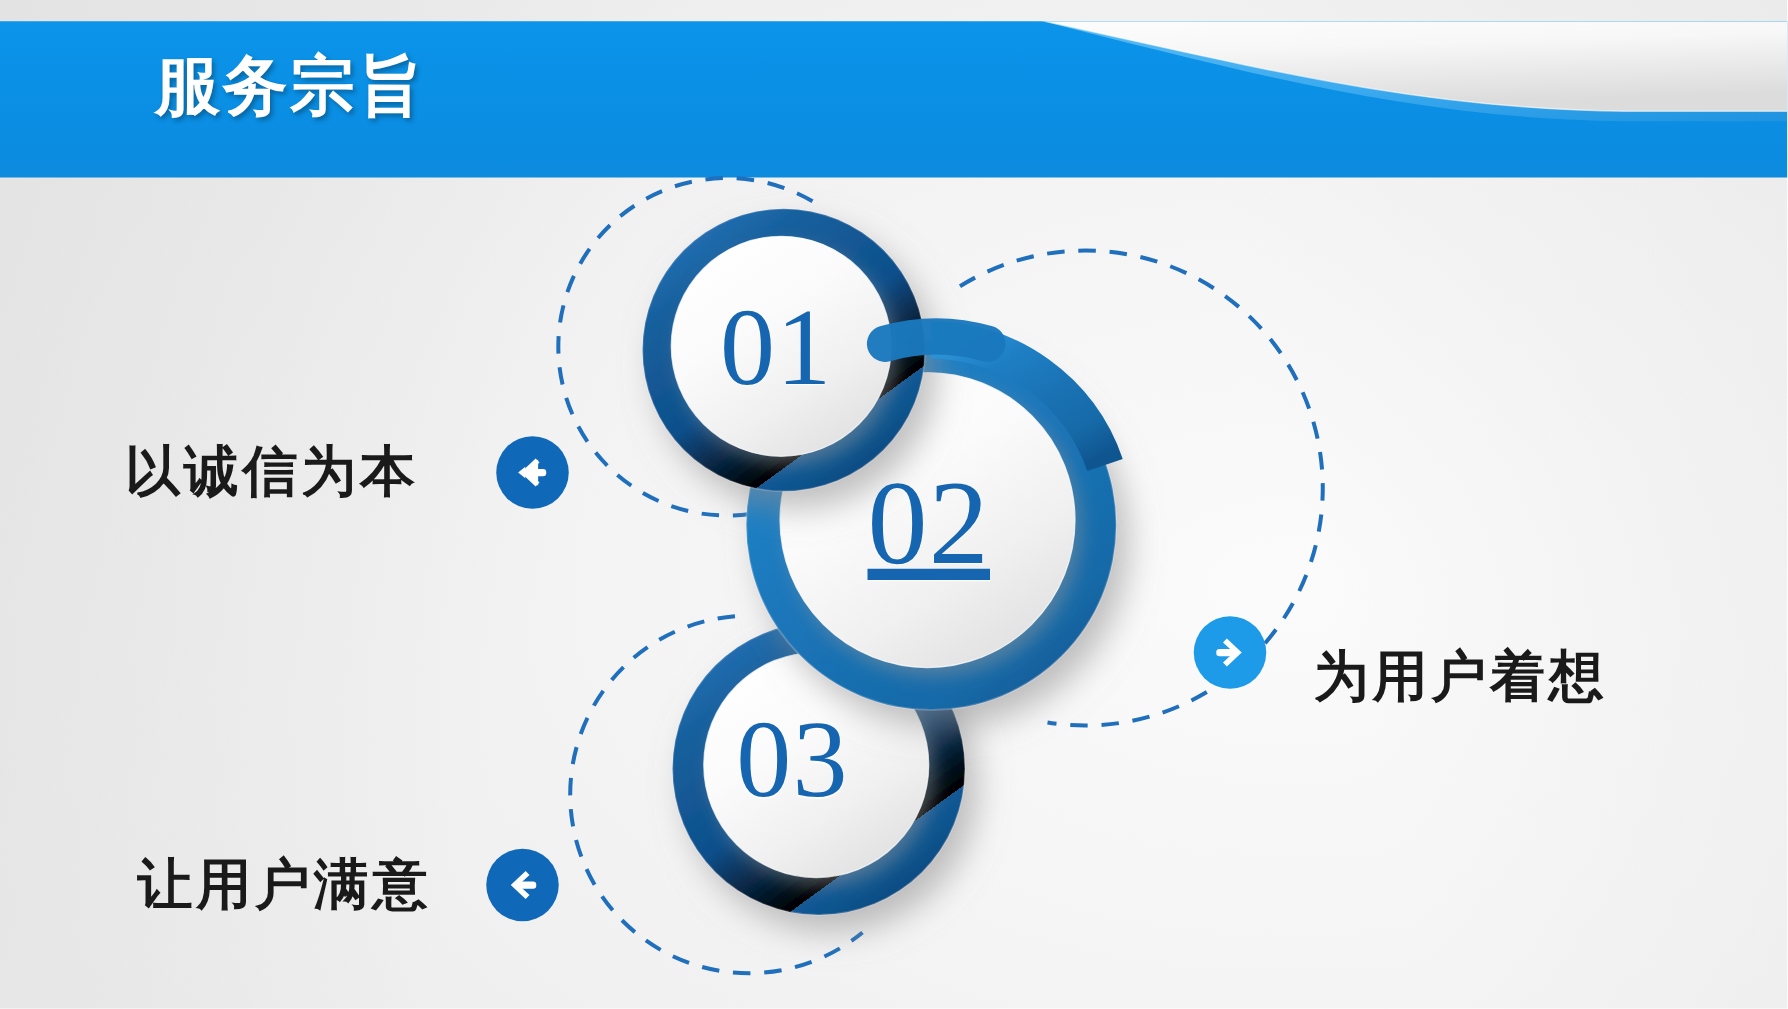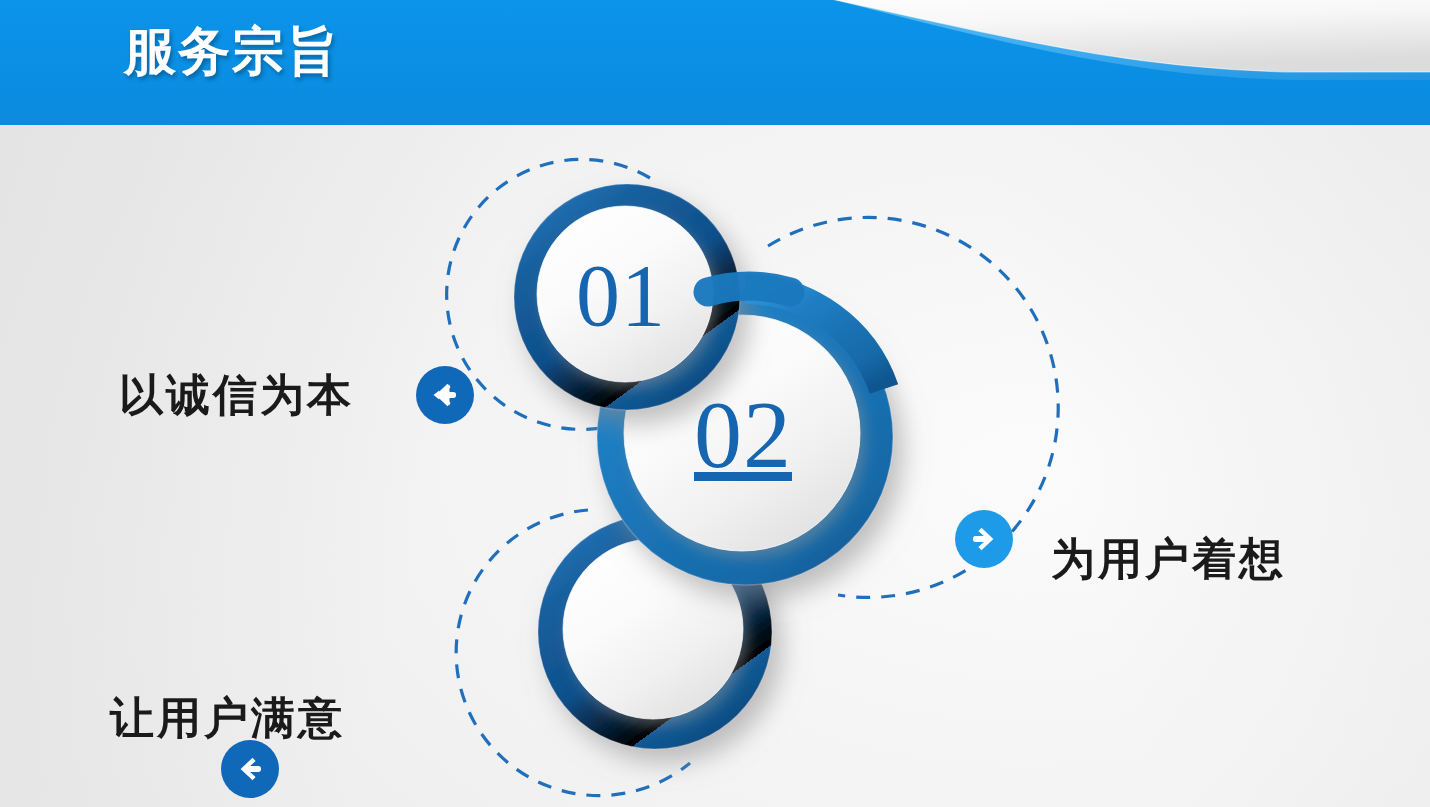--- a/index.html
+++ b/index.html
@@ -23,21 +23,21 @@
     background:
       linear-gradient(105deg, rgba(221,221,221,0.55) 0%, rgba(255,255,255,0) 34%),
       linear-gradient(255deg, rgba(228,228,228,0.40) 0%, rgba(255,255,255,0) 30%);
     pointer-events: none;
   }
 
   
   .header-band {
     position: absolute;
     left: 0;
-    top: 0;
+    top: 17px;
     width: 1430px;
     height: 125px;
     background: linear-gradient(180deg, #0b94ea 0%, #0a8fe4 55%, #0c8ade 100%);
     overflow: hidden;
   }
   .header-swoosh {
     position: absolute;
     left: 0;
     top: 0;
     width: 1430px;
@@ -53,21 +53,21 @@
     letter-spacing: 2px;
     text-shadow: 2px 3px 4px rgba(0,0,0,0.30);
     white-space: nowrap;
     z-index: 5;
   }
 
   
   .diagram {
     position: absolute;
     left: 0;
-    top: 112px;
+    top: 95px;
     width: 1430px;
     height: 664px;
   }
   .svg-layer {
     position: absolute;
     left: 0;
     top: 0;
     width: 1430px;
     height: 710px;
   }
@@ -106,27 +106,27 @@
     border-radius: 50%;
     display: flex;
     align-items: center;
     justify-content: center;
     flex: 0 0 auto;
   }
   .arrow-badge.dark { background: #1068b8; }
   .arrow-badge.light { background: #1e9be8; }
   .arrow-badge svg { display: block; }
 
-  .callout-a { left: 100px; top: 254px; margin-left: 19px; }
+  .callout-a { left: 100px; top: 254px; }
   .callout-a .arrow-badge { margin-left: 62px; }
 
   .callout-b { left: 955px; top: 385px; }
   .callout-b .callout-label { margin-left: 38px; margin-top: 40px; }
 
-  .callout-c { left: 110px; top: 584px; flex-direction: column; }
+  .callout-c { left: 110px; top: 584px; }
   .callout-c .arrow-badge { margin-left: 44px; }
 </style>
 </head>
 <body>
 
 <div class="slide">
 
   <div class="bg-vignette"></div>
 
   <div class="header-band">
@@ -227,20 +227,21 @@
       </g>
 
       <g>
         <path d="M 745 177 A 148 148 0 0 1 884 277" fill="none" stroke="url(#ringBright)" stroke-width="30" stroke-linecap="butt"></path>
         <path d="M 708 180 A 148 148 0 0 1 790 180" fill="none" stroke="#1a79bd" stroke-width="29" stroke-linecap="round" opacity="0.97"></path>
       </g>
     </svg>
 
     <div class="num num-01">01</div>
     <div class="num num-02">02</div>
+    <div class="num num-03">03</div>
 
     <div class="callout callout-a">
       <span class="callout-label">以诚信为本</span>
       <span class="arrow-badge dark">
         <svg width="36" height="36" viewBox="0 0 36 36">
           <path d="M22.5 7.5 L12.2 17.0 L12.2 13.4 L6.5 18.0 L12.2 22.6 L12.2 19.0 L22.5 28.5 Z" fill="#ffffff" transform="rotate(0 18 18)"></path>
           <path d="M20.5 6.8 L8.6 18.0 L20.5 29.2 L23.6 26.0 L14.9 18.0 L23.6 10.0 Z" fill="#ffffff"></path>
           <rect x="14.6" y="15.1" width="14.4" height="5.8" rx="2.6" fill="#ffffff"></rect>
         </svg>
       </span>

